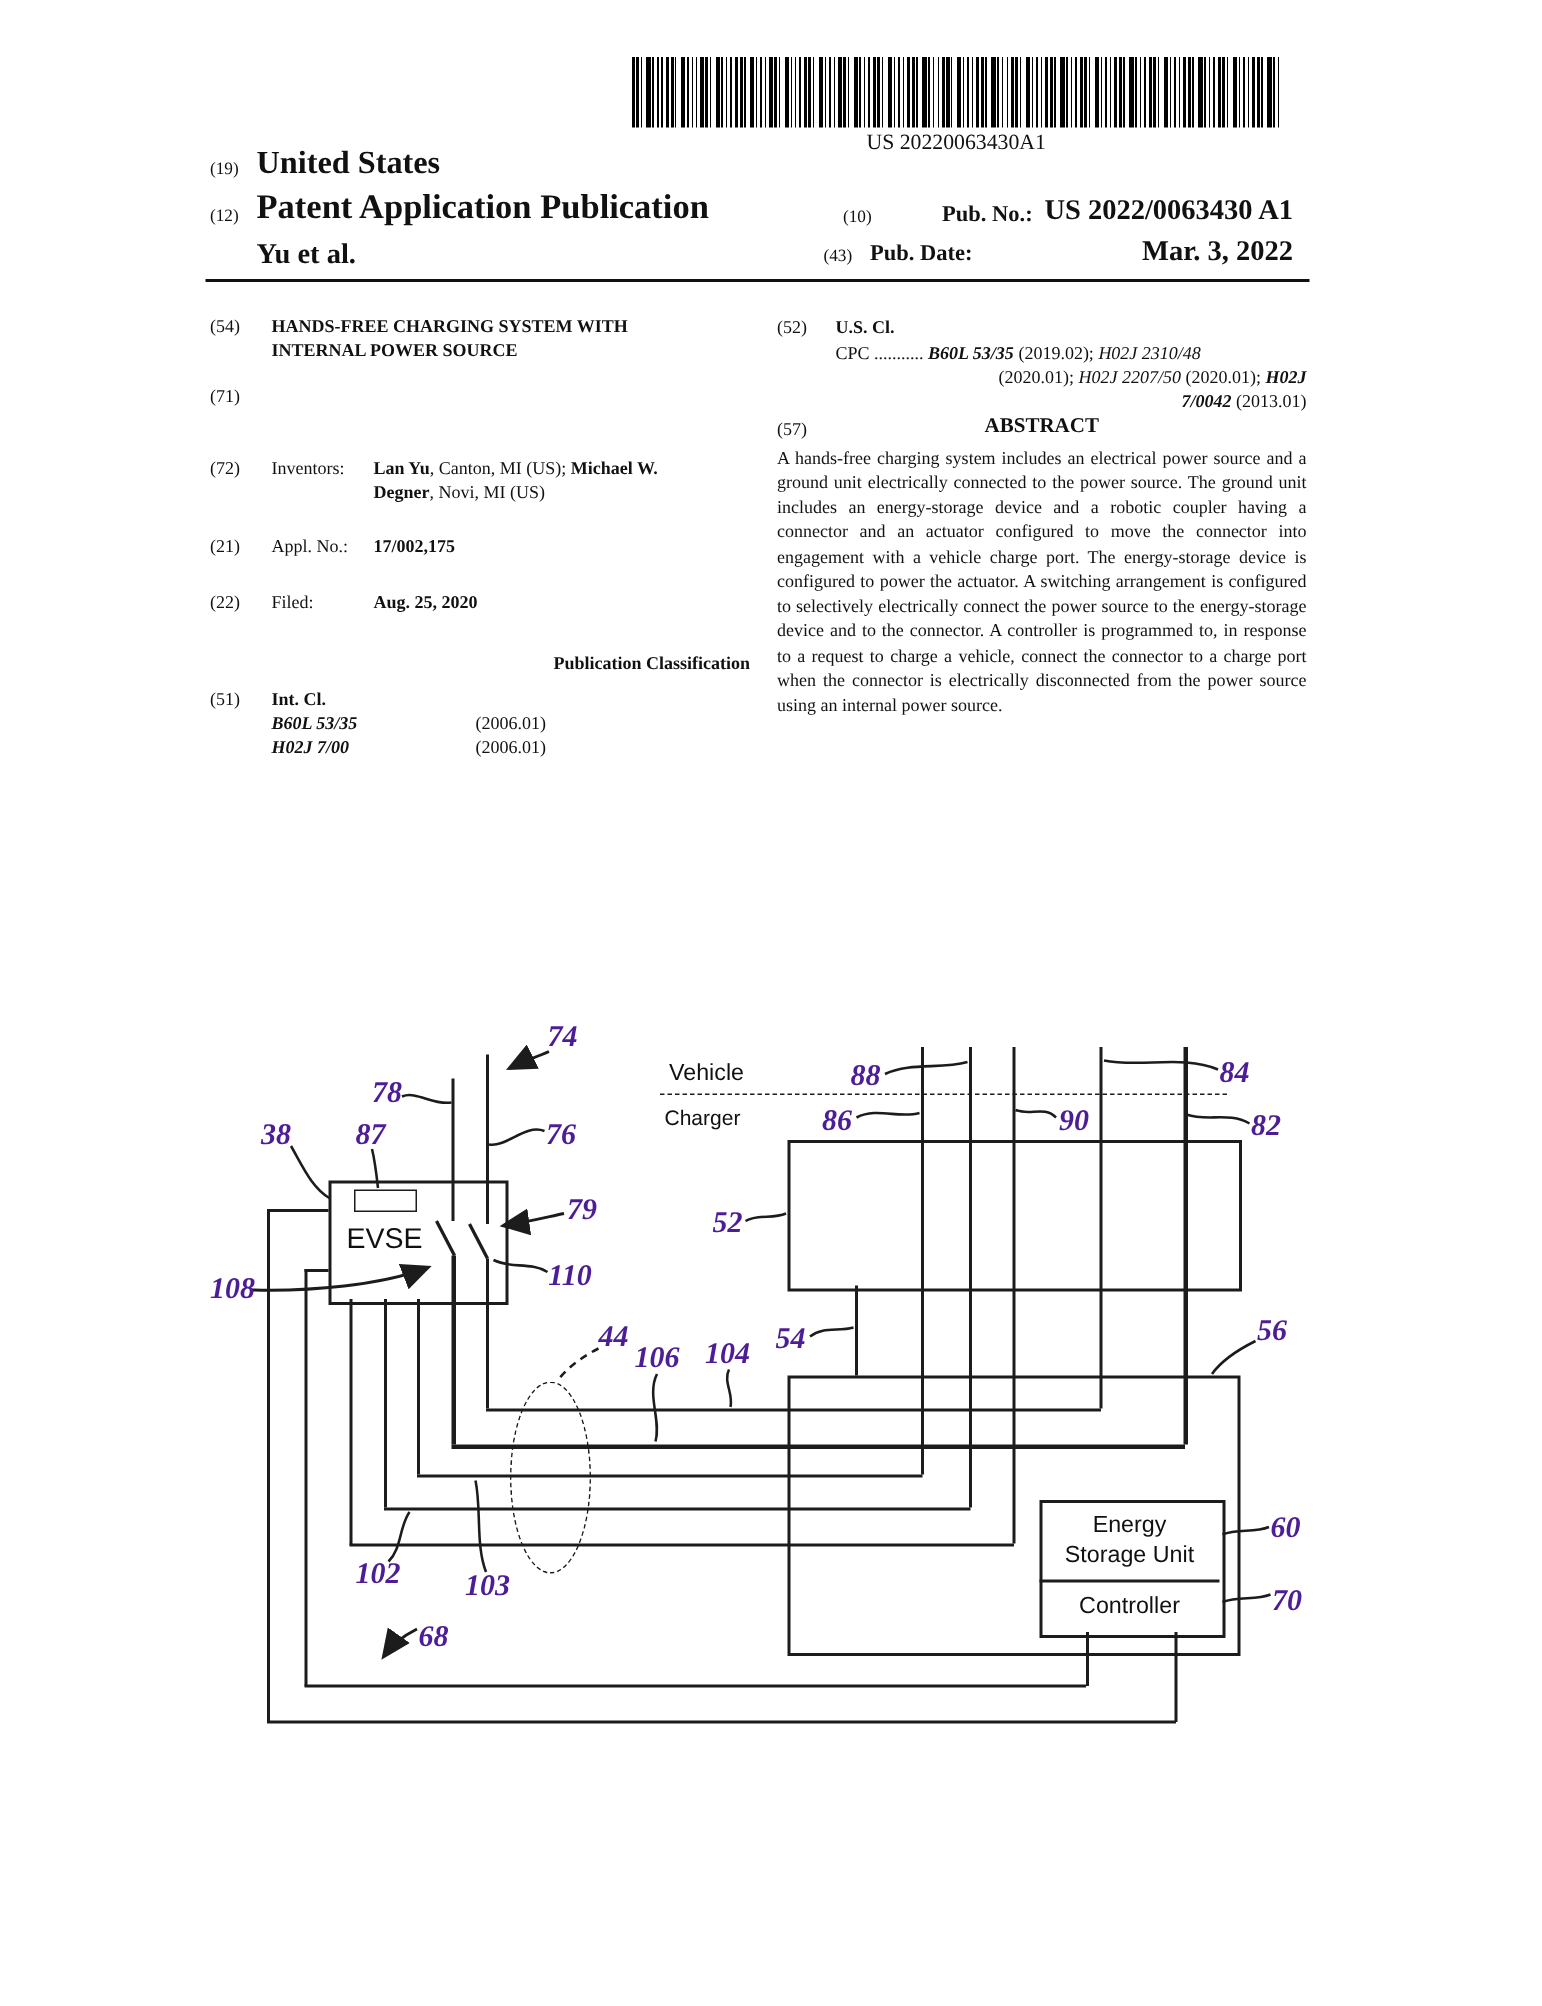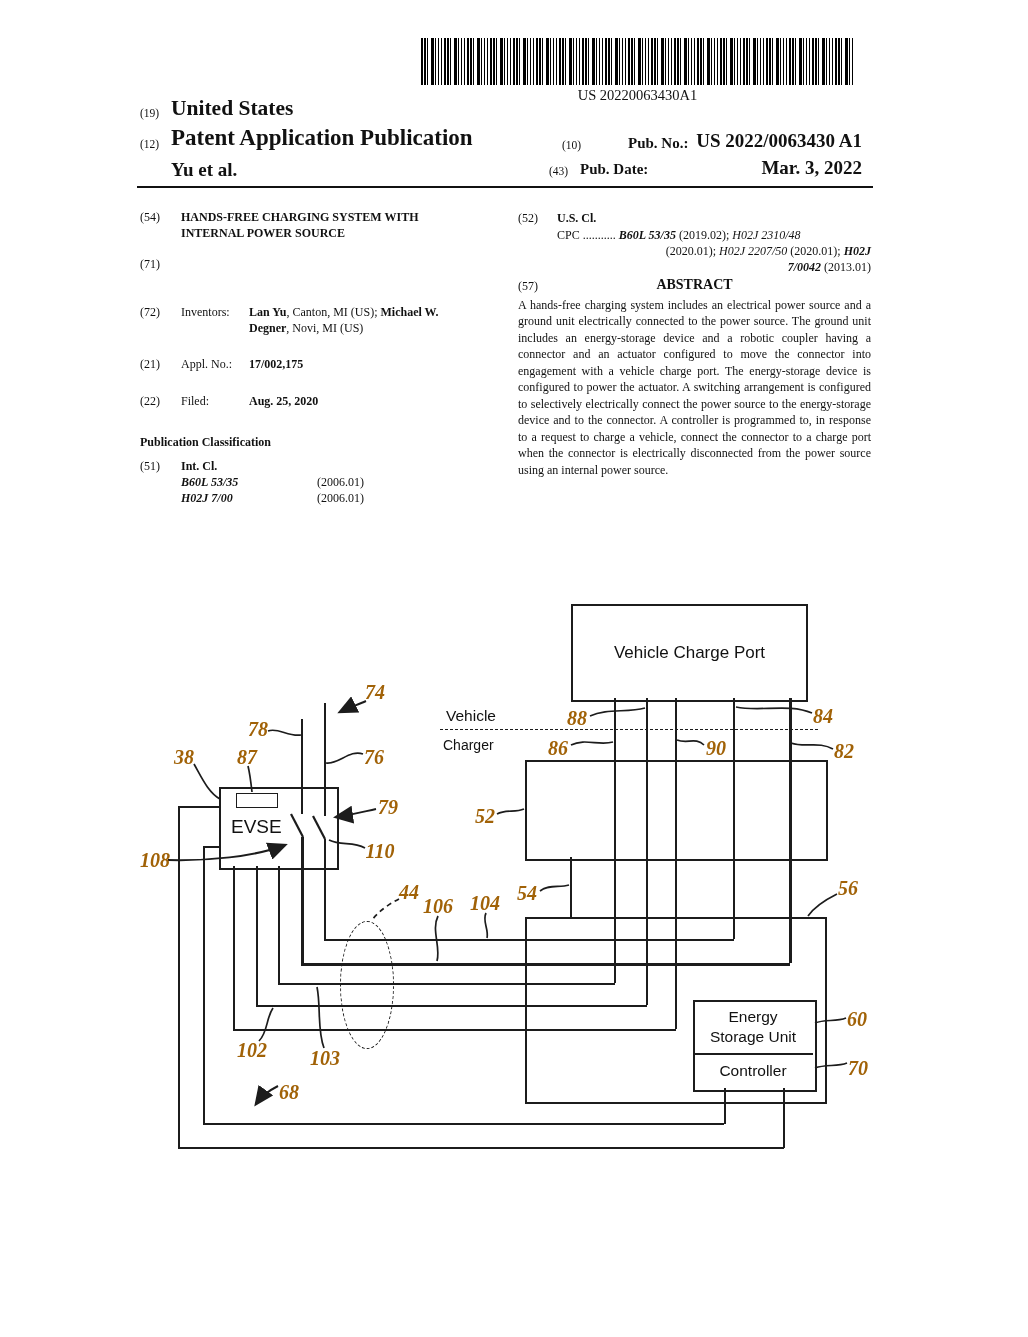--- a/index.html
+++ b/index.html
@@ -23,21 +23,21 @@
   .v{width:1.6px;}
   .h{height:1.6px;}
   .thick.v{width:2.7px;}
   .thick.h{height:2.7px;}
   .fbox{position:absolute;border:2px solid #1c1c1c;background:transparent;}
   .fbox-thin{position:absolute;border:1.6px solid #1c1c1c;background:transparent;}
   .dashline{position:absolute;border-top:1.8px dashed #1c1c1c;height:0;}
   .ellipse{position:absolute;border:1.6px dashed #1c1c1c;border-radius:50%;}
   .ref{position:absolute;transform:translate(-50%,-50%);
        font-family:"Liberation Serif",serif;font-style:italic;font-weight:700;
-       font-size:20px;white-space:nowrap;color:#a16207;}
+       font-size:20px;white-space:nowrap;color:#4c1d95;}
   .figlabel{position:absolute;font-family:"Liberation Sans",sans-serif;color:#111;}
   .centerbox{display:flex;align-items:center;justify-content:center;text-align:center;}
   svg.overlay{position:absolute;left:0;top:0;pointer-events:none;}
   .lblw{display:inline-block;width:68px;}
   .ind{margin-left:68px;}
 </style>
 </head>
 <body>
 
 <div class="page">
@@ -79,21 +79,21 @@
   <span class="abs code body-txt" style="left:140px;top:357px;">(21)</span>
   <div class="abs body-txt" style="left:181px;top:357px;width:330px;">
     <span class="lblw">Appl. No.:</span><span class="b">17/002,175</span>
   </div>
 
   <span class="abs code body-txt" style="left:140px;top:394px;">(22)</span>
   <div class="abs body-txt" style="left:181px;top:394px;width:330px;">
     <span class="lblw">Filed:</span><span class="b">Aug. 25, 2020</span>
   </div>
 
-  <div class="abs body-txt b" style="left:140px;top:435px;width:360px;text-align:left;">Publication Classification</div>
+  <div class="abs body-txt b" style="left:140px;top:435px;width:360px;text-align:right;">Publication Classification</div>
 
   <span class="abs code body-txt" style="left:140px;top:459px;">(51)</span>
   <div class="abs body-txt b" style="left:181px;top:459px;">Int. Cl.</div>
   <div class="abs body-txt" style="left:181px;top:475px;width:330px;">
     <span class="bi">B60L 53/35</span>
     <span class="abs" style="left:136px;top:0;">(2006.01)</span>
   </div>
   <div class="abs body-txt" style="left:181px;top:491px;width:330px;">
     <span class="bi">H02J 7/00</span>
     <span class="abs" style="left:136px;top:0;">(2006.01)</span>
@@ -111,21 +111,20 @@
   </div>
   <div class="abs body-txt" style="left:518px;top:260px;width:353px;text-align:right;">
     <span class="bi">7/0042</span><span> (2013.01)</span>
   </div>
 
   <span class="abs code body-txt" style="left:518px;top:279px;">(57)</span>
   <div class="abs b" style="left:518px;top:277px;width:353px;text-align:center;font-size:14px;">ABSTRACT</div>
 
   <div class="abs body-txt" style="left:518px;top:297px;width:353px;text-align:justify;line-height:16.45px;">A hands-free charging system includes an electrical power source and a ground unit electrically connected to the power source. The ground unit includes an energy-storage device and a robotic coupler having a connector and an actuator configured to move the connector into engagement with a vehicle charge port. The energy-storage device is configured to power the actuator. A switching arrangement is configured to selectively electrically connect the power source to the energy-storage device and to the connector. A controller is programmed to, in response to a request to charge a vehicle, connect the connector to a charge port when the connector is electrically disconnected from the power source using an internal power source.</div>
 
-  <div class="fbox centerbox figlabel" style="left:571px;top:604px;width:233px;height:94px;font-size:17px;">Vehicle Charge Port</div>
   <div class="fbox" style="left:525px;top:760px;width:299px;height:97px;"></div>
   <div class="fbox" style="left:525px;top:917px;width:298px;height:183px;"></div>
   <div class="fbox" style="left:693px;top:1000px;width:120px;height:88px;"></div>
   <div class="ln h" style="left:693px;top:1053px;width:120px;"></div>
   <div class="abs figlabel centerbox" style="left:695px;top:1002px;width:116px;height:49px;font-size:15.5px;line-height:1.25;flex-direction:column;">
     <span>Energy</span>
     <span>Storage Unit</span>
   </div>
   <div class="abs figlabel centerbox" style="left:695px;top:1055px;width:116px;height:31px;font-size:15.5px;">Controller</div>
   <div class="fbox" style="left:219px;top:787px;width:116px;height:79px;"></div>

